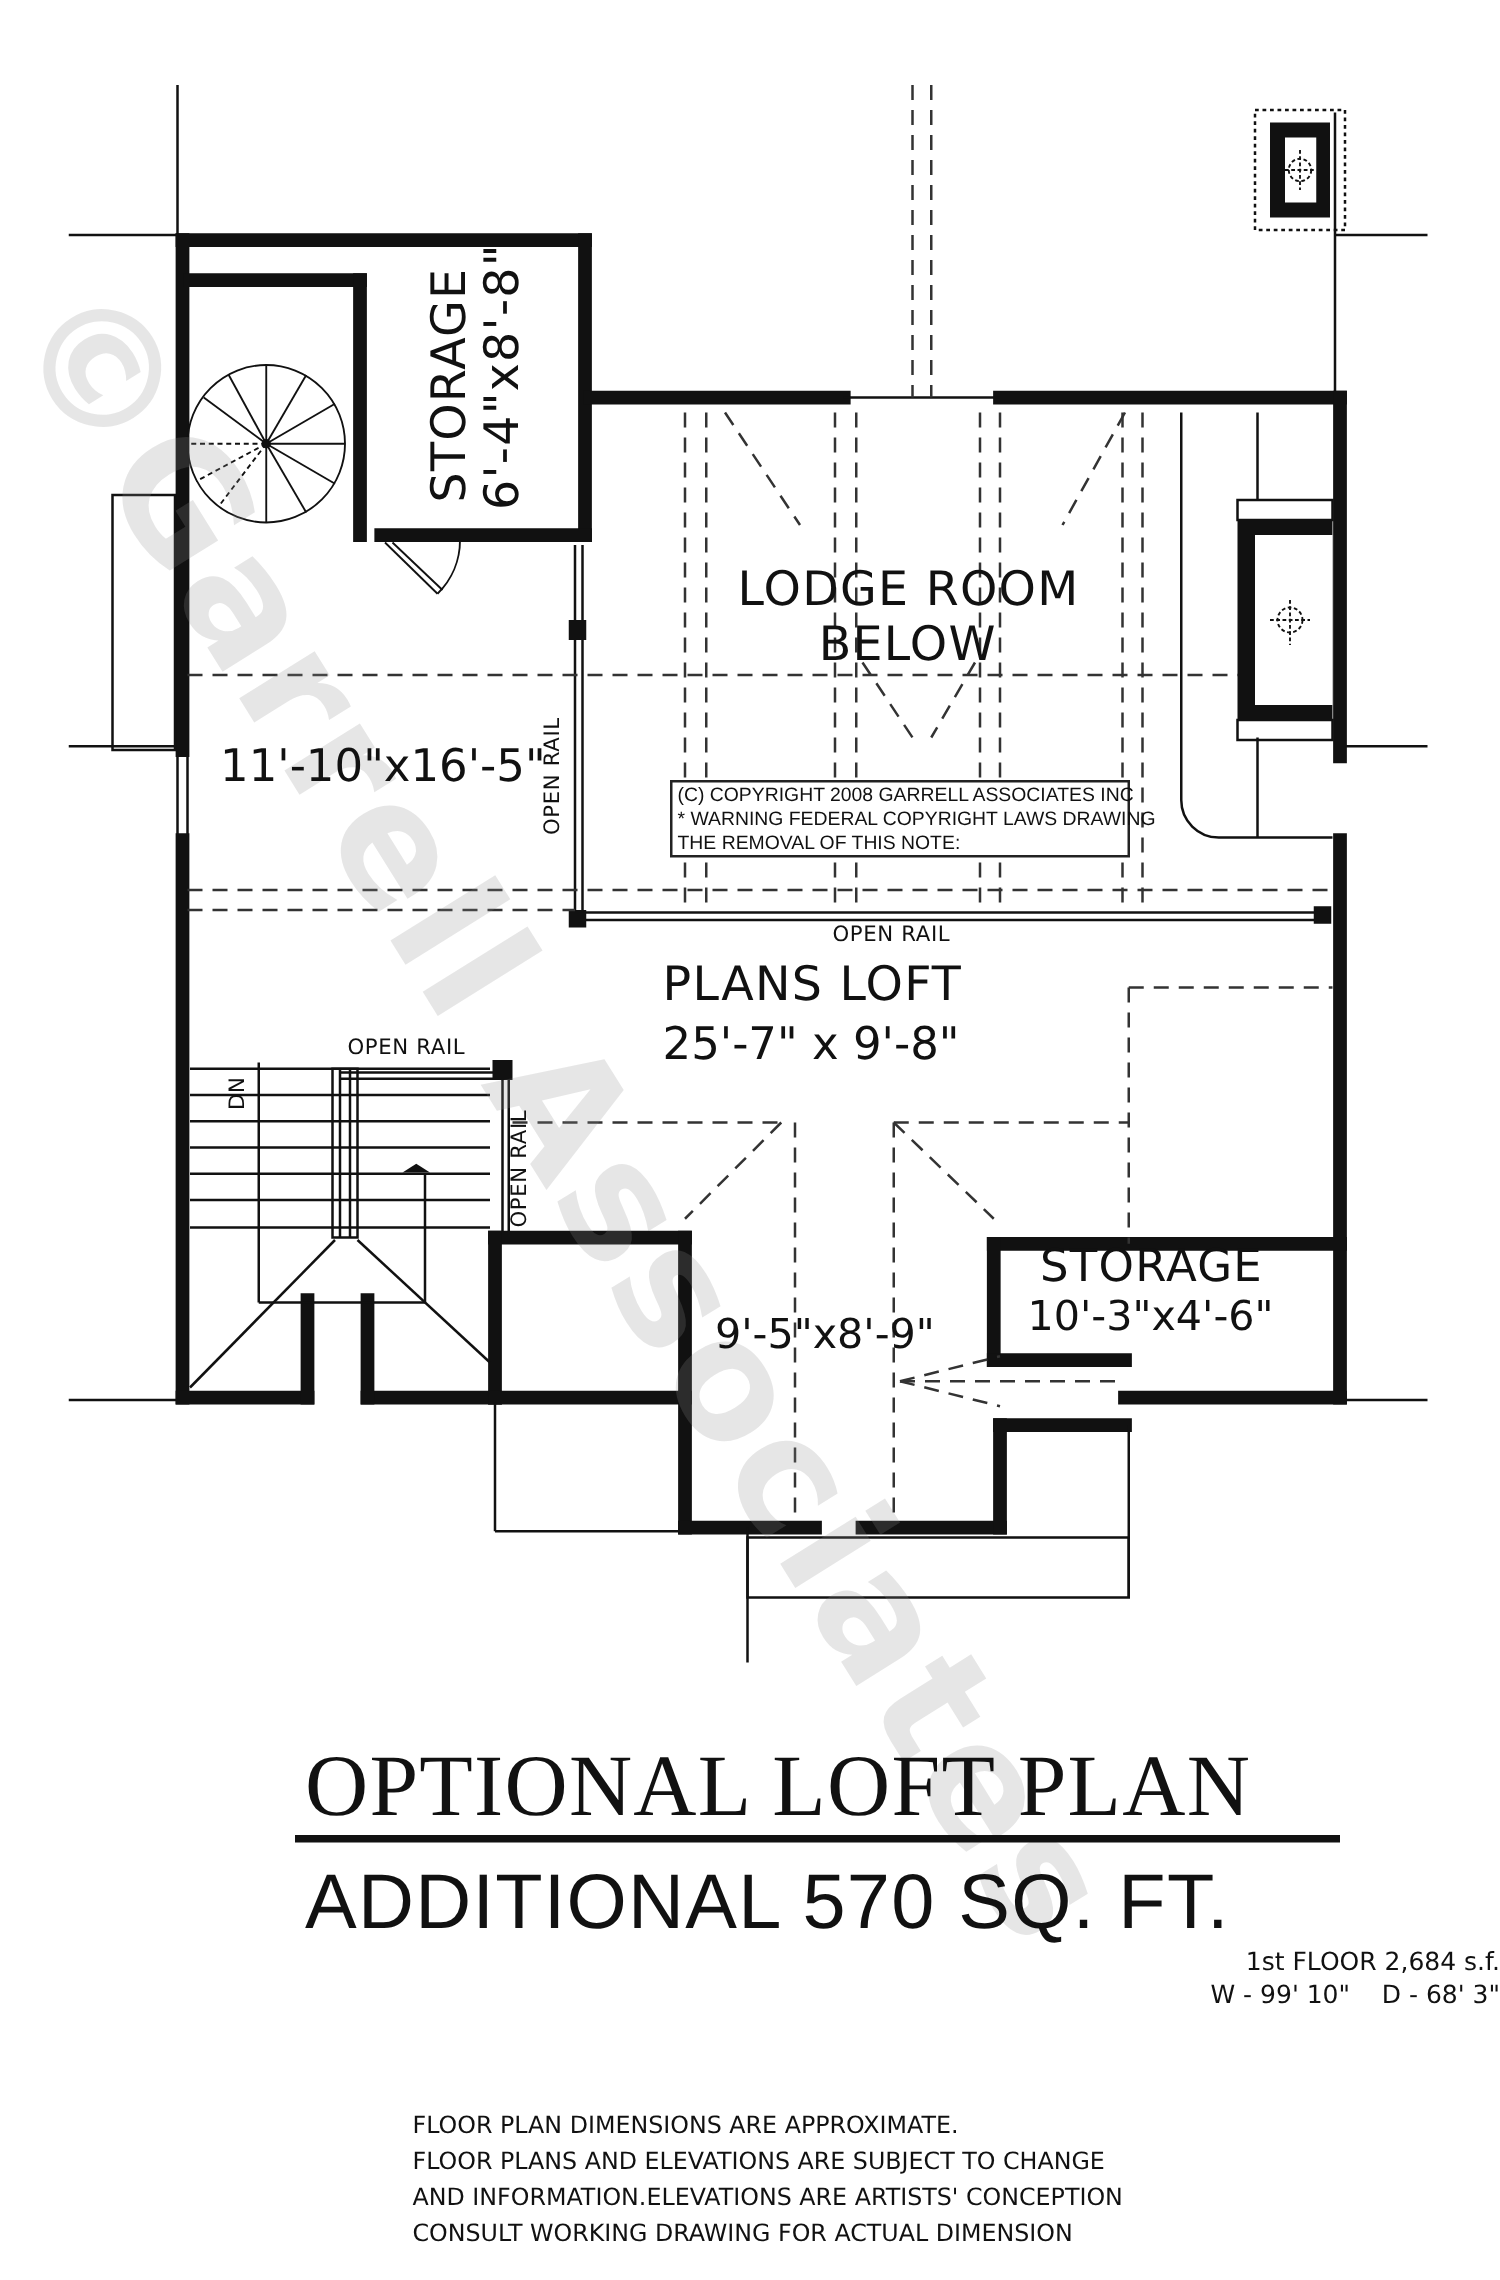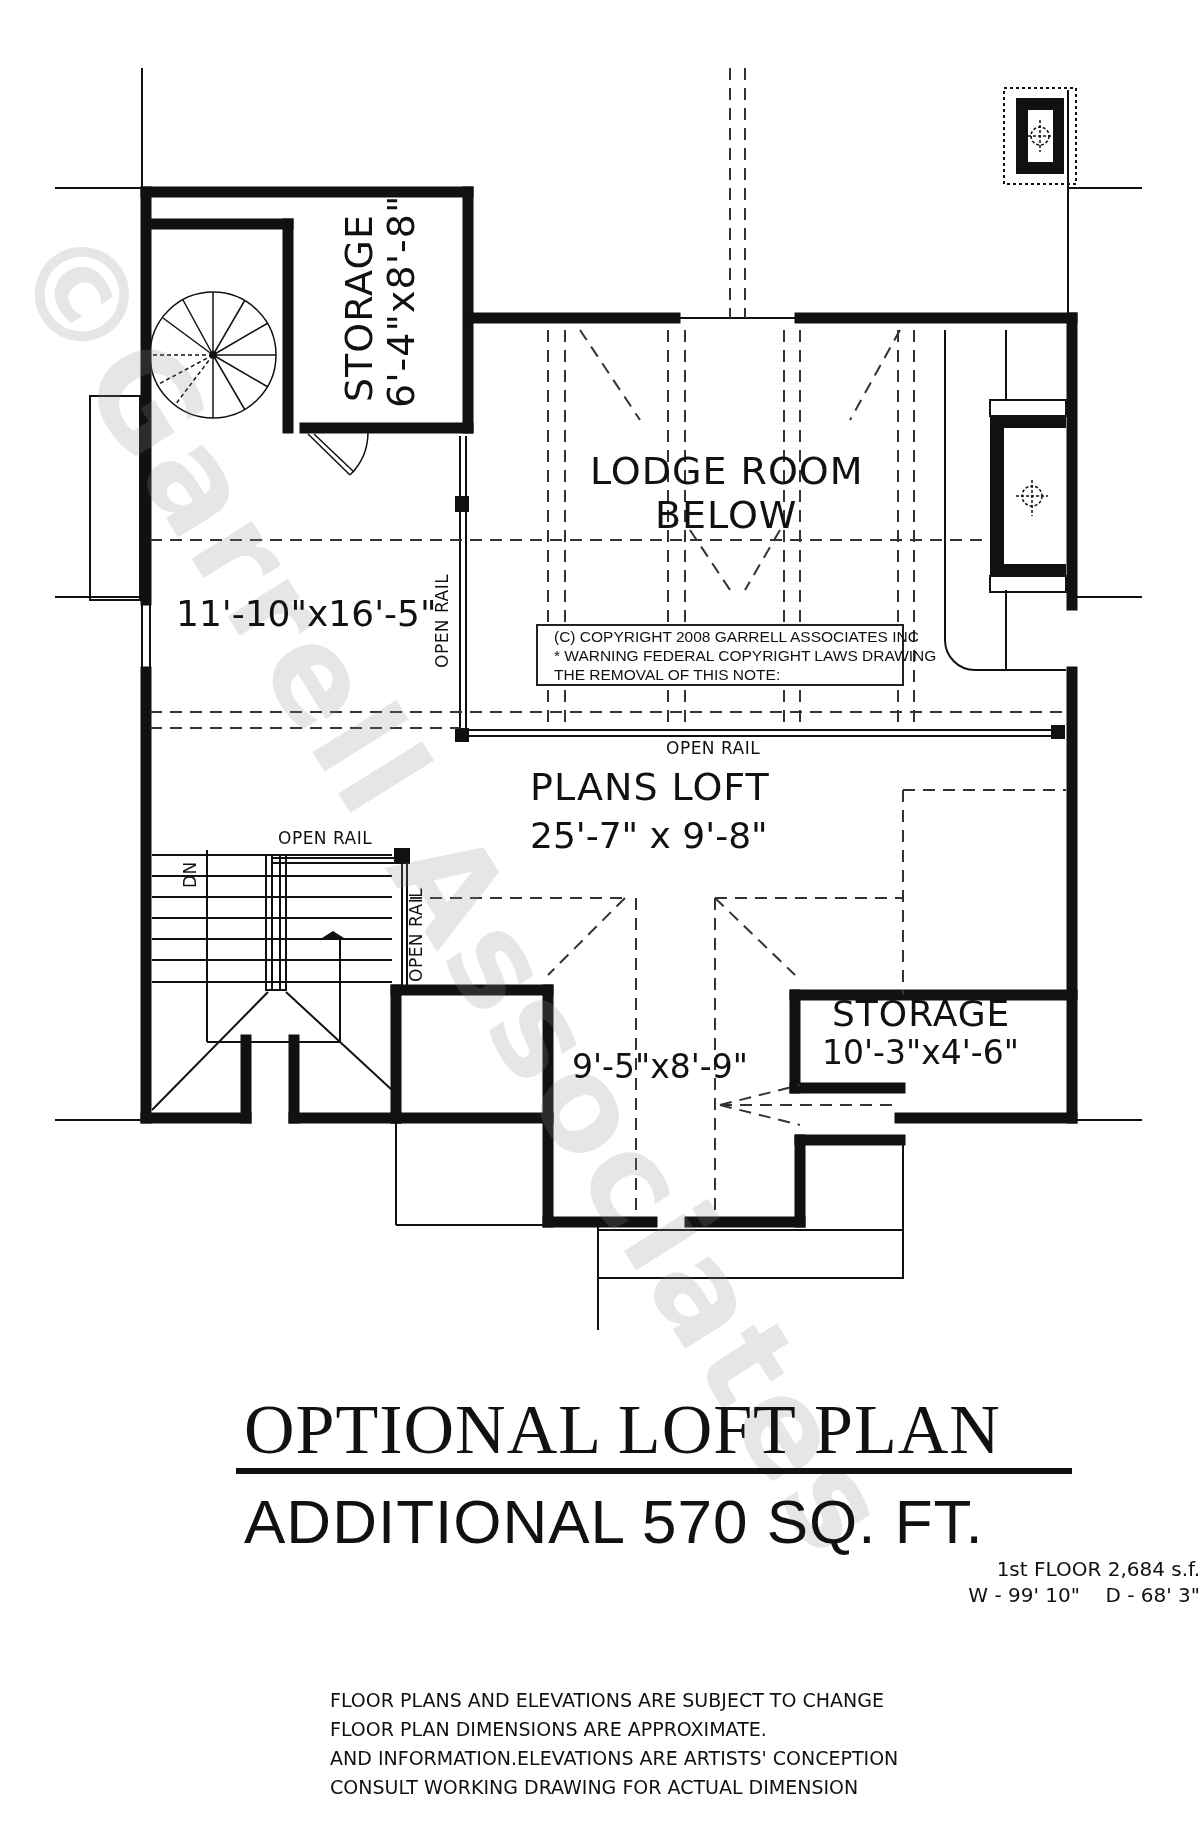--- a/index.html
+++ b/index.html
@@ -3,21 +3,21 @@
 <meta charset="utf-8">
 <style>
   html, body { margin:0; padding:0; background:#ffffff; }
   body { width:1200px; height:1824px; position:relative; overflow:hidden; font-family:"DejaVu Sans", sans-serif; color:#111; }
   .plan { position:absolute; left:0; top:0; width:1200px; height:1350px; }
   .lbl { position:absolute; font-family:"DejaVu Sans", sans-serif; color:#111; white-space:nowrap; line-height:1; }
   .room-name { font-size:38px; letter-spacing:1px; }
   .room-dim { font-size:36px; }
   .small-lbl { font-size:17px; letter-spacing:0.5px; }
   .vert { transform-origin:left top; transform:rotate(-90deg); }
-  .copy-note { position:absolute; left:536px; top:624px; width:368px; height:62px; border:2px solid #222; background:#fff; font-family:"Liberation Sans Narrow","Liberation Sans", sans-serif; font-size:15.5px; line-height:19px; padding:1px 16px; box-sizing:border-box; letter-spacing:0; }
+  .copy-note { position:absolute; left:536px; top:624px; width:368px; height:62px; border:2px solid #222; background:#fff; font-family:"Liberation Sans Narrow","Liberation Sans", sans-serif; font-size:15.5px; line-height:19px; padding:1px 4px; box-sizing:border-box; letter-spacing:0; }
   .copy-note div { white-space:nowrap; }
   .title-main { position:absolute; left:244px; top:1390px; font-family:"Liberation Serif", serif; font-size:70px; letter-spacing:1px; }
   .title-rule { position:absolute; left:236px; top:1468px; width:836px; height:6px; background:#111; }
   .title-sub { position:absolute; left:244px; top:1486px; font-family:Liberation Sans, sans-serif; font-size:62px; letter-spacing:1px; }
   .stats { position:absolute; left:0; width:1200px; text-align:right; font-family:"DejaVu Sans", sans-serif; font-size:20px; line-height:26px; top:1556px; }
   .stats div { }
   .disclaimer { position:absolute; left:330px; top:1686px; font-family:"DejaVu Sans", sans-serif; font-size:19px; line-height:29px; letter-spacing:0; }
   .watermark { position:absolute; left:110px; top:200px; font-family:"DejaVu Sans", sans-serif; font-weight:bold; font-size:130px; color:rgba(140,140,140,0.22); transform-origin:left top; transform:rotate(58deg); white-space:nowrap; letter-spacing:4px; pointer-events:none; }
 </style>
 </head>
@@ -239,17 +239,17 @@
 <div class="title-main">OPTIONAL LOFT PLAN</div>
 <div class="title-rule"></div>
 <div class="title-sub">ADDITIONAL 570 SQ. FT.</div>
 
 <div class="stats">
   <div>1st FLOOR  2,684 s.f.</div>
   <div style="white-space:pre;">W - 99' 10"    D - 68' 3"</div>
 </div>
 
 <div class="disclaimer">
+  <div>FLOOR PLAN DIMENSIONS ARE APPROXIMATE.</div>
   <div>FLOOR PLANS AND ELEVATIONS ARE SUBJECT TO CHANGE</div>
-  <div>FLOOR PLAN DIMENSIONS ARE APPROXIMATE.</div>
   <div>AND INFORMATION.ELEVATIONS ARE ARTISTS' CONCEPTION</div>
   <div>CONSULT WORKING DRAWING FOR ACTUAL DIMENSION</div>
 </div>
 
 </body></html>

